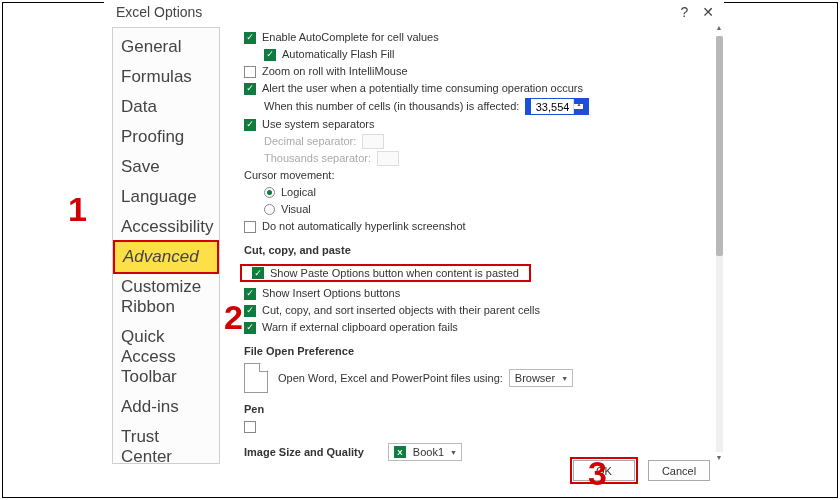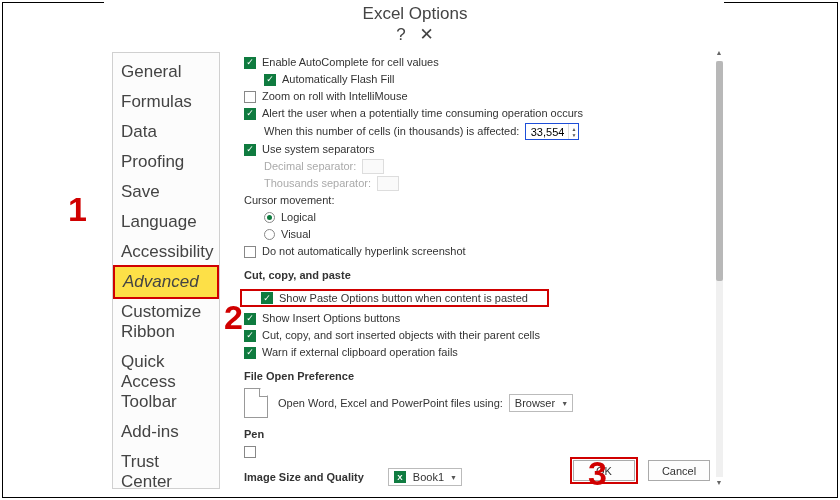--- a/index.html
+++ b/index.html
@@ -25,22 +25,21 @@
     left: 104px;
     width: 620px;
     height: 490px;
     background: #fff;
   }
   .titlebar {
     display: flex;
     align-items: center;
     justify-content: space-between;
     padding: 4px 10px 4px 12px;
-    font-size: 17px;
-    flex-direction: column;
+    font-size: 14px;
   }
   .titlebar .title { color: #444; }
   .titlebar .ctrls { display: flex; gap: 14px; align-items: center; color: #444; }
   .titlebar .ctrls span { cursor: default; }
   .dialog-body {
     display: flex;
     height: 440px;
   }
   .sidebar {
     width: 108px;
@@ -136,21 +135,21 @@
     content: "";
     width: 5px; height: 5px;
     background: #0f7b3f;
     border-radius: 50%;
   }
   .lbl { color: #333; }
   .lbl.disabled { color: #aaa; }
   .spinner {
     display: inline-flex;
     align-items: center;
-    border: 1px solid #1d4ed8;
+    border: 6px solid #1d4ed8;
     height: 17px;
   }
   .spinner input {
     border: none;
     width: 42px;
     height: 15px;
     padding: 0 4px;
     font-size: 11px;
     outline: none;
     text-align: right;
@@ -173,21 +172,21 @@
     background: #fafafa;
   }
   .section-head {
     font-weight: 600;
     color: #333;
     margin: 10px 0 6px 0;
     font-size: 11px;
   }
   .red-box {
     border: 2px solid #d00000;
-    padding: 1px 19px;
+    padding: 1px 10px;
     margin: 2px 0 2px -4px;
     display: inline-flex;
     align-items: center;
     gap: 6px;
   }
   .file-icon {
     width: 24px; height: 30px;
     border: 1px solid #999;
     position: relative;
     margin-right: 4px;

